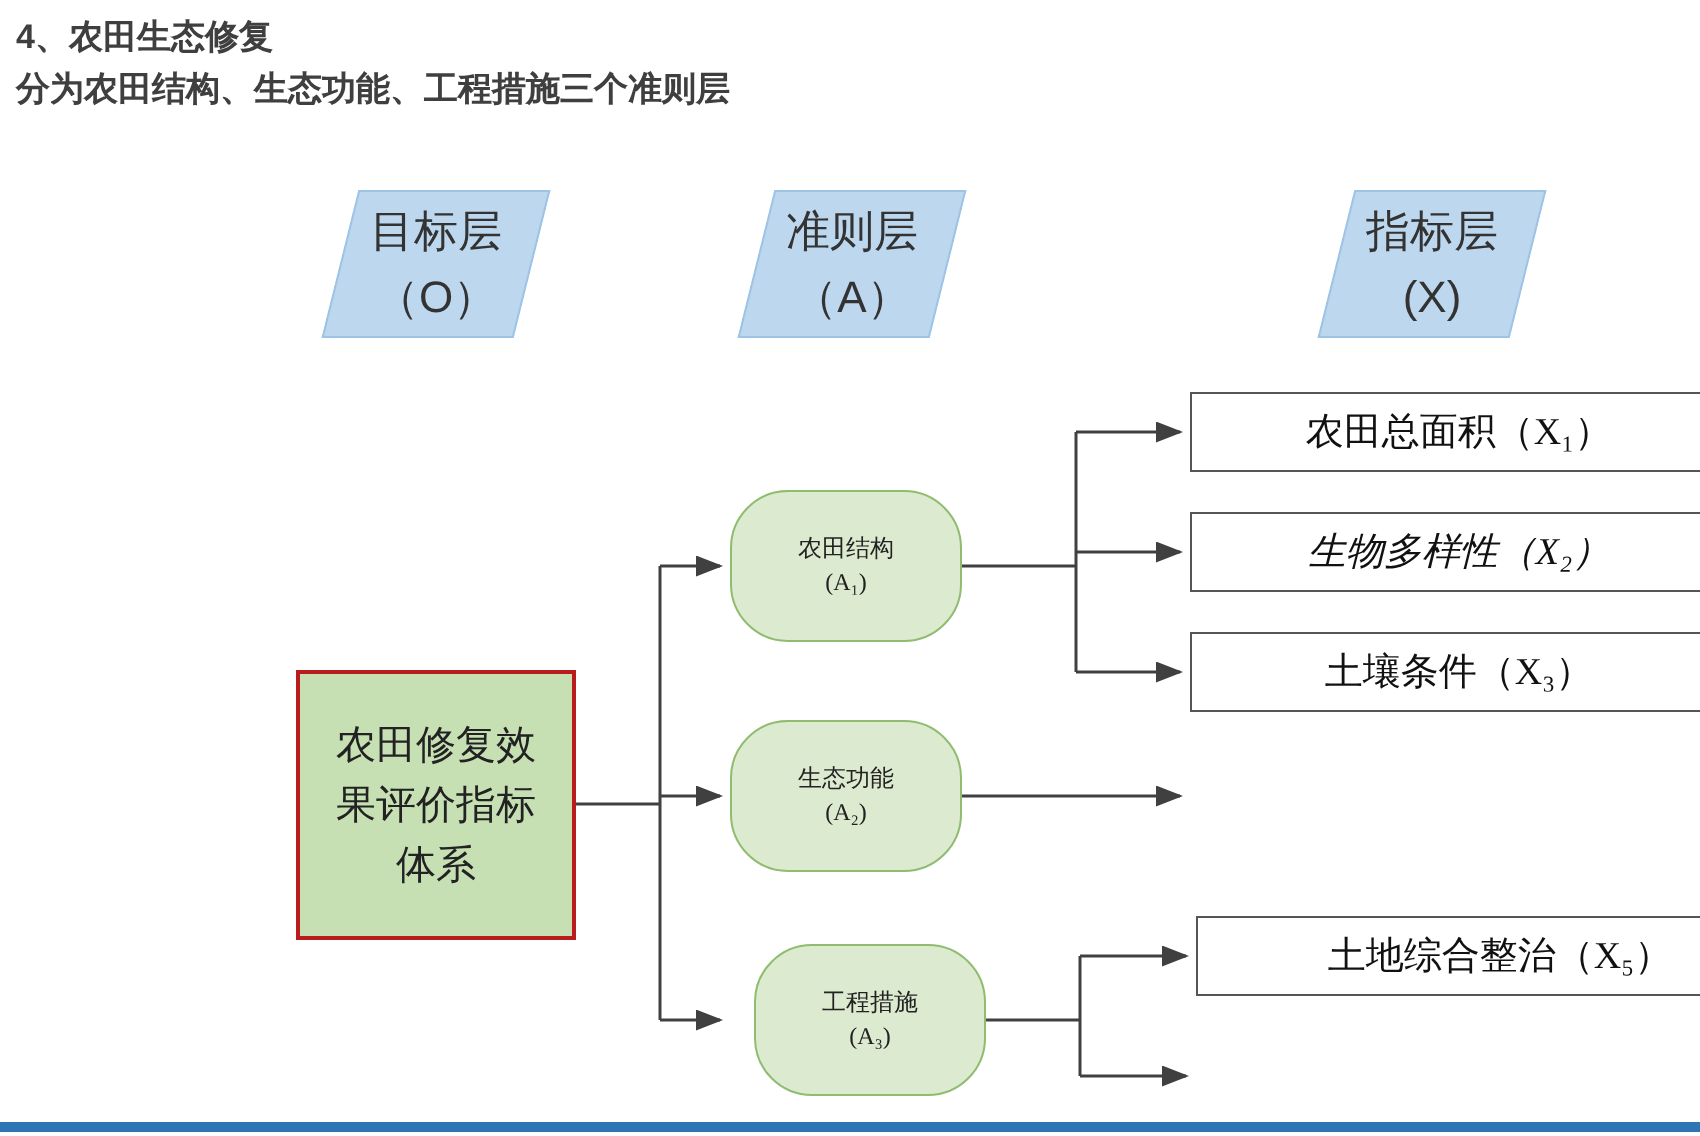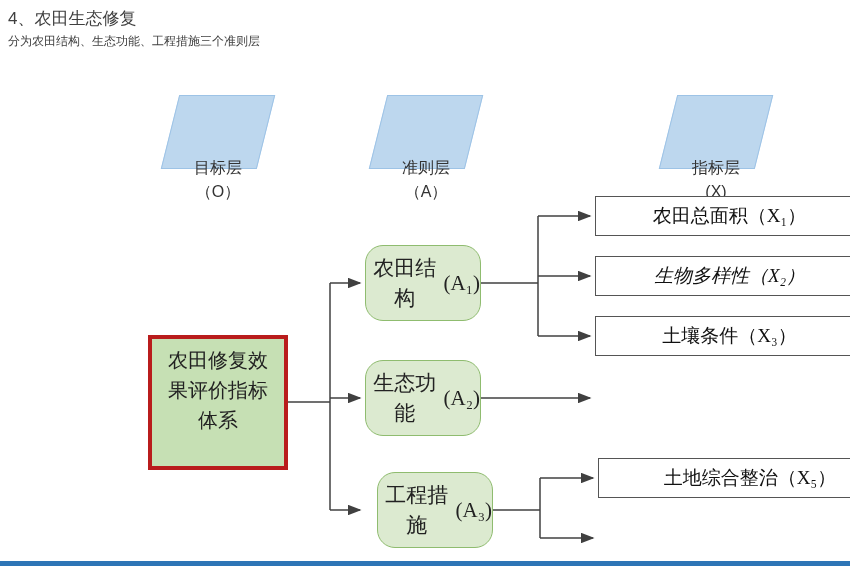--- a/index.html
+++ b/index.html
@@ -10,25 +10,25 @@
     height: 568px;
     background: #ffffff;
     overflow: hidden;
     font-family: "Liberation Sans", sans-serif;
   }
   .title-block {
     position: absolute;
     left: 8px;
     top: 6px;
     color: #3f3f3f;
-    font-weight: normal;
+    font-weight: bold;
     line-height: 1.55;
   }
   .title-line { font-size: 17px; }
-  .subtitle-line { font-size: 12px; }
+  .subtitle-line { font-size: 17px; }
 
   svg.connectors {
     position: absolute;
     left: 0; top: 0;
     width: 850px; height: 568px;
     pointer-events: none;
   }
 
   
   .para {
@@ -44,62 +44,62 @@
     border: 1px solid #9dc3e6;
   }
   .para .ptext {
     position: relative;
     width: 100%;
     height: 100%;
     display: flex;
     flex-direction: column;
     align-items: center;
     justify-content: center;
-    font-size: 16px;
+    font-size: 22px;
     color: #333333;
     line-height: 1.5;
     text-align: center;
-    margin-top: 48px;
   }
 
   
   .goal-box {
     position: absolute;
     left: 148px;
     top: 335px;
     width: 140px;
     height: 135px;
     background: #c6e0b4;
-    border: 4px solid #b91c1c;
-    display: flex;
+    border: 2px solid #b91c1c;
+    display: flex;
+    align-items: center;
     justify-content: center;
     text-align: center;
     font-family: "Liberation Serif", serif;
     font-size: 20px;
     color: #222222;
     line-height: 1.5;
     padding: 6px 14px;
   }
 
   
   .criteria-box {
     position: absolute;
     left: 365px;
     width: 116px;
     height: 76px;
     background: #dcead0;
     border: 1px solid #8fbc6f;
-    border-radius: 18px;
-    display: flex;
-    flex-direction: row;
+    border-radius: 29px;
+    display: flex;
+    flex-direction: column;
     align-items: center;
     justify-content: center;
     text-align: center;
     font-family: "Liberation Serif", serif;
-    font-size: 21px;
+    font-size: 12px;
     color: #222222;
     line-height: 1.45;
   }
 
   
   .indicator-box {
     position: absolute;
     width: 269px;
     height: 40px;
     background: #ffffff;

